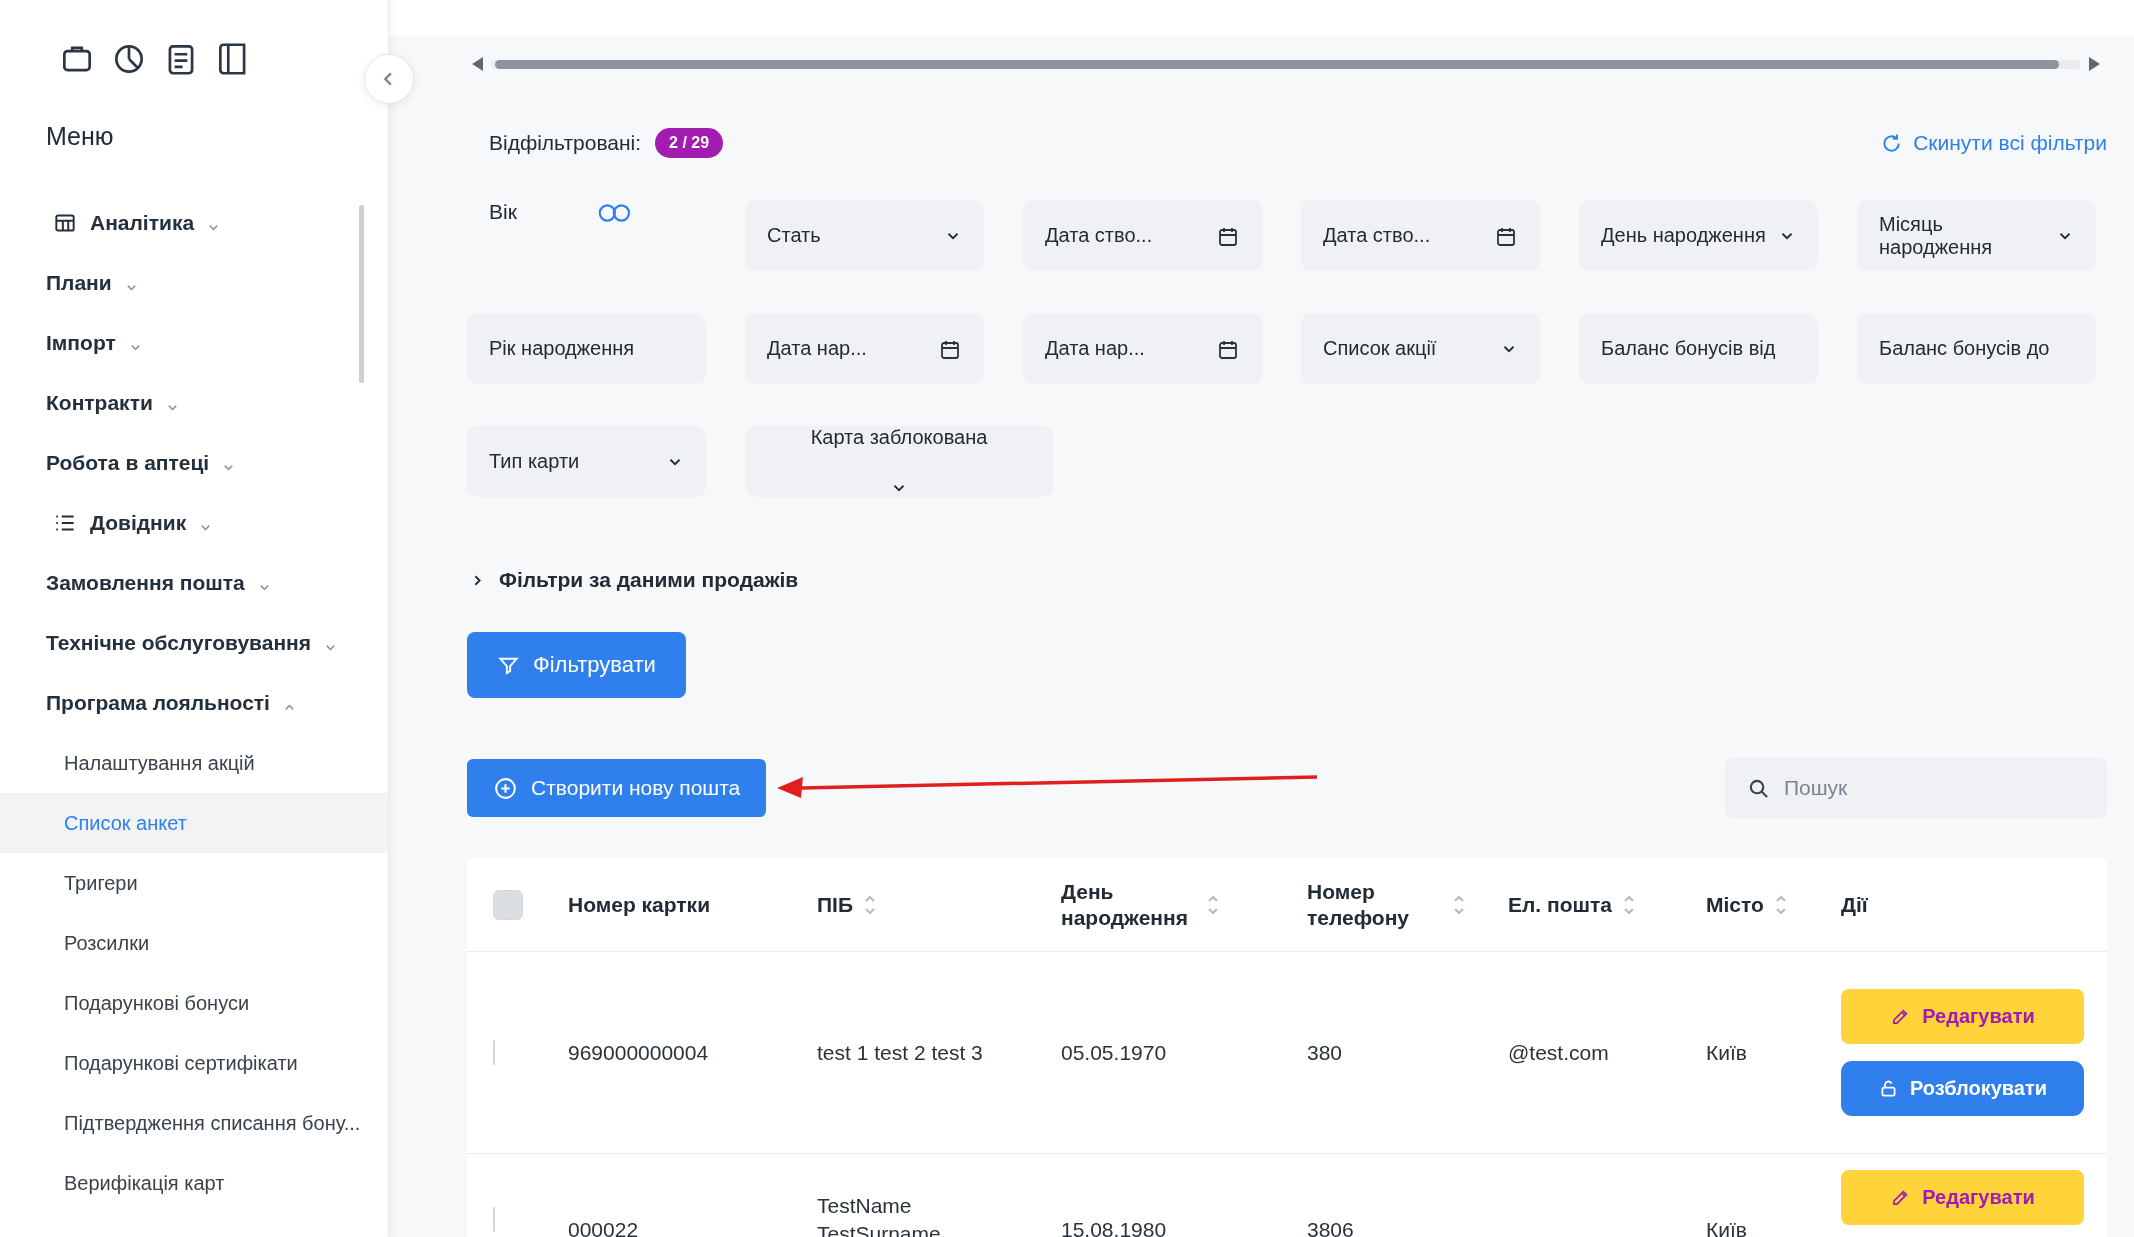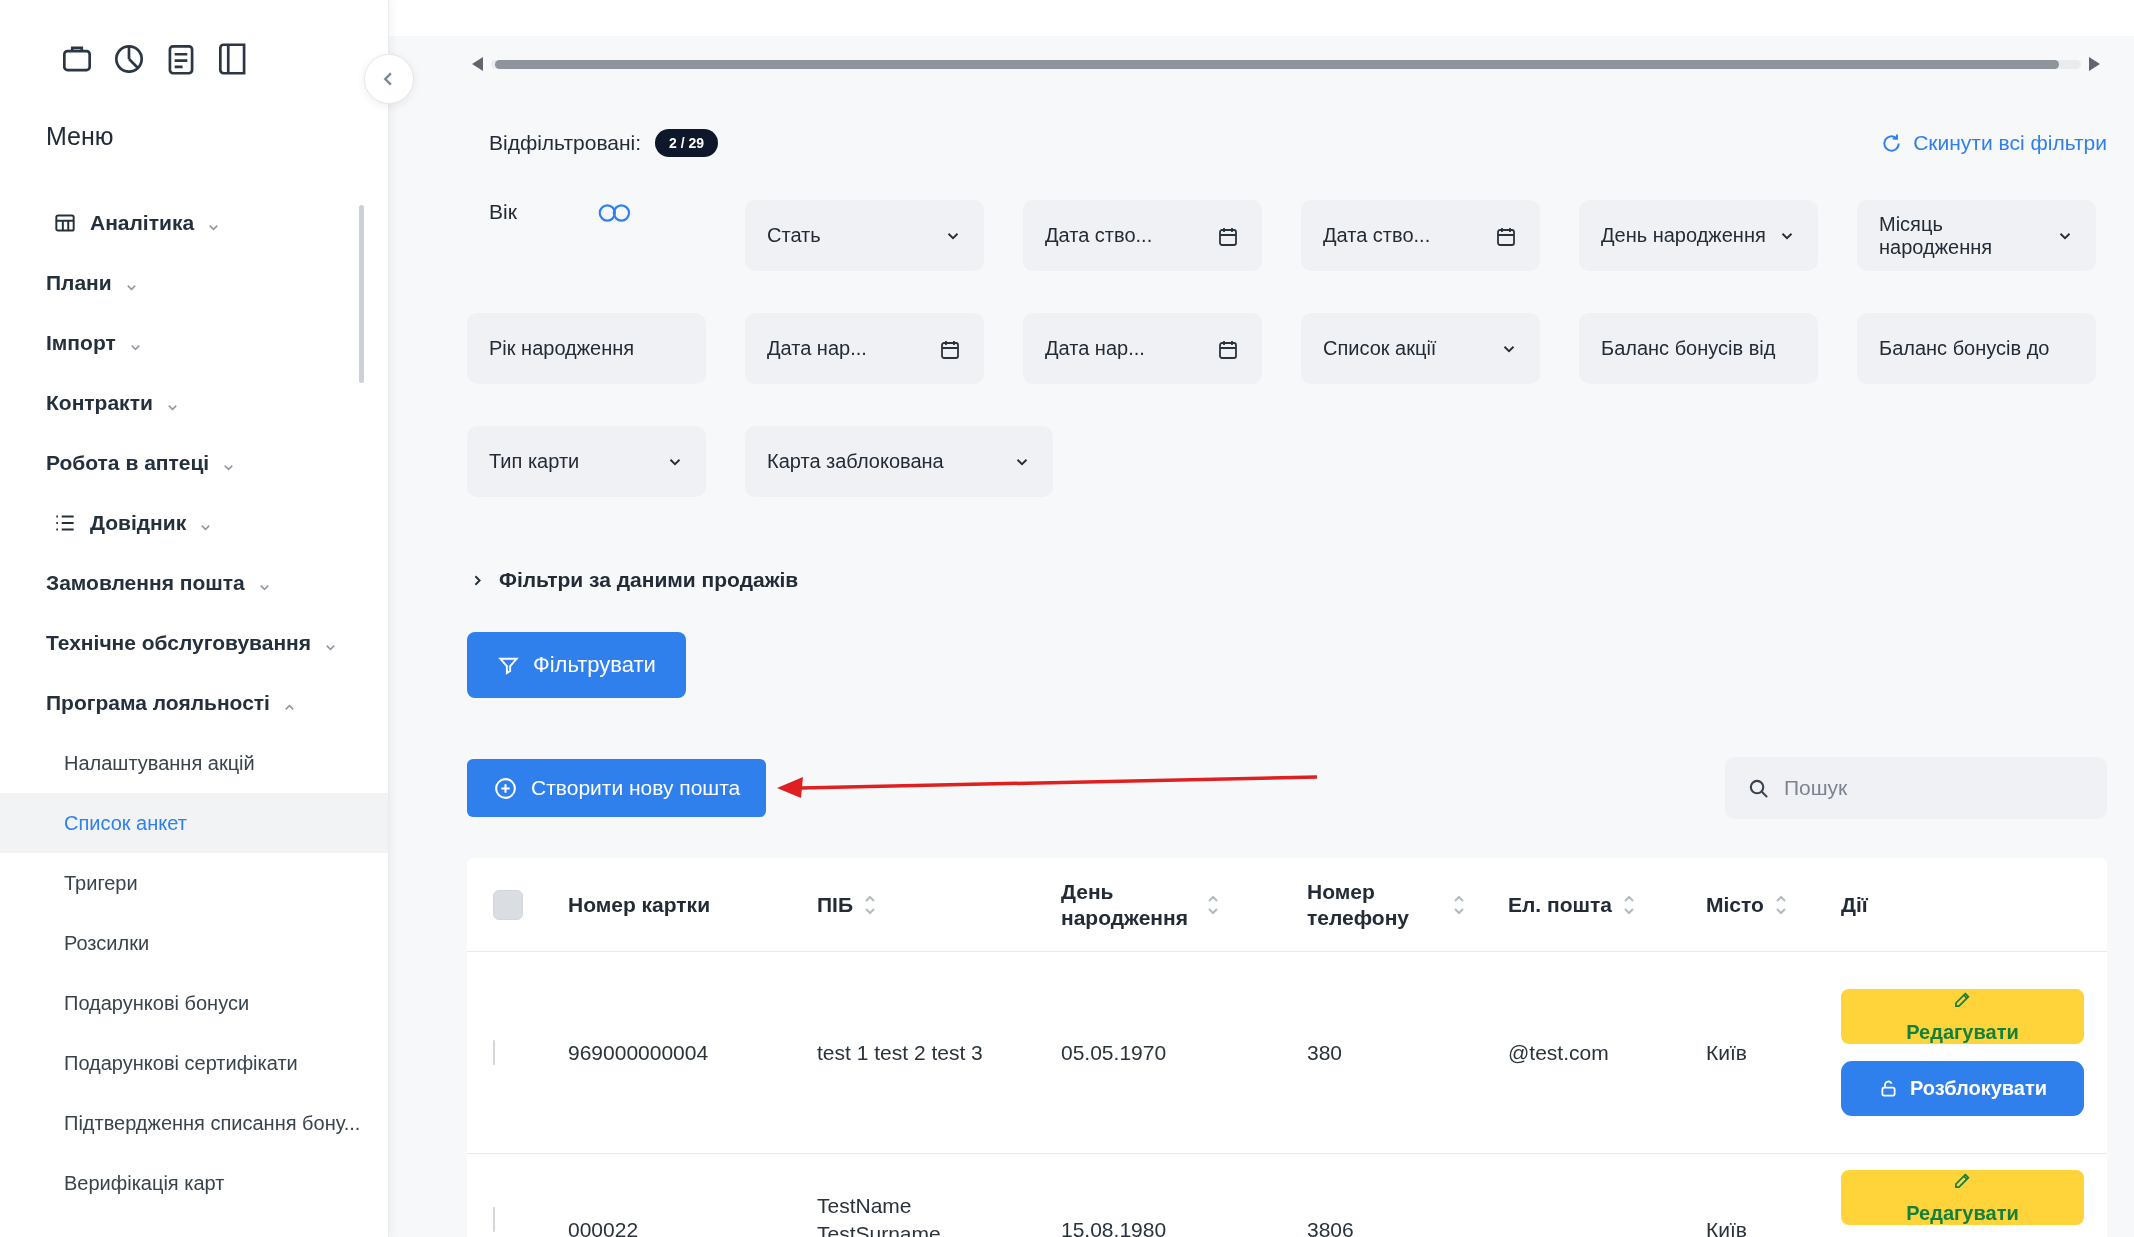--- a/index.html
+++ b/index.html
@@ -45,32 +45,32 @@
                 border-color:transparent #5f6670 transparent transparent; cursor:pointer; }
   .hs-arrow-r { width:0; height:0; border-style:solid; border-width:7px 0 7px 11px;
                 border-color:transparent transparent transparent #5f6670; cursor:pointer; }
   .hs-track { flex:1; height:9px; background:#e9ebee; border-radius:5px; position:relative; }
   .hs-thumb { position:absolute; left:4px; right:22px; top:0; height:9px; background:#8e949c;
               border-radius:5px; cursor:grab; }
 
   .filtered-row { position:absolute; top:122px; left:100px; right:27px; height:42px;
                   display:flex; align-items:center; }
   .filtered-label { font-size:21px; color:#232c36; }
-  .badge { margin-left:14px; background:#0f172a; color:#fff; font-size:14px; font-weight:600;
+  .badge { margin-left:14px; background:#a21caf; color:#fff; font-size:16px; font-weight:600;
            padding:6px 14px; border-radius:15px; }
   .spacer { flex:1; }
   .reset-link { display:flex; align-items:center; gap:10px; color:#2F80ED; font-size:21px; cursor:pointer; }
   .reset-link svg { width:23px; height:23px; }
 
   .filters { position:absolute; top:200px; left:78px; width:1640px; }
   .f-row { display:flex; gap:39px; margin-bottom:42px; }
   .field { width:239px; height:71px; background:#f0f1f4; border-radius:10px;
            display:flex; align-items:center; justify-content:space-between;
            padding:0 22px; font-size:20px; color:#232c36; cursor:pointer; }
-  .field.wide { width:308px; }
+  .field.wide { width:308px;flex-direction:column; }
   .field .f-label { line-height:1.15; }
   .field .f-label.wrap { max-width:122px; }
   .field svg { flex-shrink:0; }
   .sel-chev { width:18px; height:18px; color:#232c36; }
   .cal-ic { width:24px; height:24px; color:#2a323c; }
   .age-cell { width:239px; height:71px; display:flex; padding-left:22px; }
   .age-label { font-size:21px; color:#232c36; }
   .age-toggle { margin-left:74px; cursor:pointer; color:#2F80ED; }
 
   .sales-toggle { position:absolute; top:568px; left:80px; display:flex; align-items:center; gap:13px;
@@ -112,21 +112,21 @@
   .trow.r2 .pt-name { padding-top:38px; }
   .trow.r2 .pt-cb { padding-top:54px; }
   .trow.r2 .pt-act { padding-top:16px; }
   .cb { width:30px; height:30px; border-radius:6px; background:#e8eaee; border:1px solid #d3d7dc; cursor:pointer; }
   .cb.head { background:#dadde2; }
   .name-wrap { max-width:150px; line-height:1.35; display:inline-block; }
   .act-cell { display:flex; flex-direction:column; gap:17px; }
   .btn-edit, .btn-unlock { width:243px; height:55px; border-radius:8px; border:none;
             display:flex; align-items:center; justify-content:center; gap:11px;
             font-family:inherit; font-size:20px; font-weight:600; cursor:pointer; }
-  .btn-edit { background:#FFD43B; color:#15803d;flex-direction:column; }
+  .btn-edit { background:#FFD43B; color:#a21caf; }
   .btn-unlock { background:#2F80ED; color:#fff;border-radius:11px; }
   .btn-edit svg, .btn-unlock svg { width:21px; height:21px; }
 </style>
 </head>
 <body>
 
 <div class="app">
 
   <aside class="sidebar">
     <div class="side-icons">

